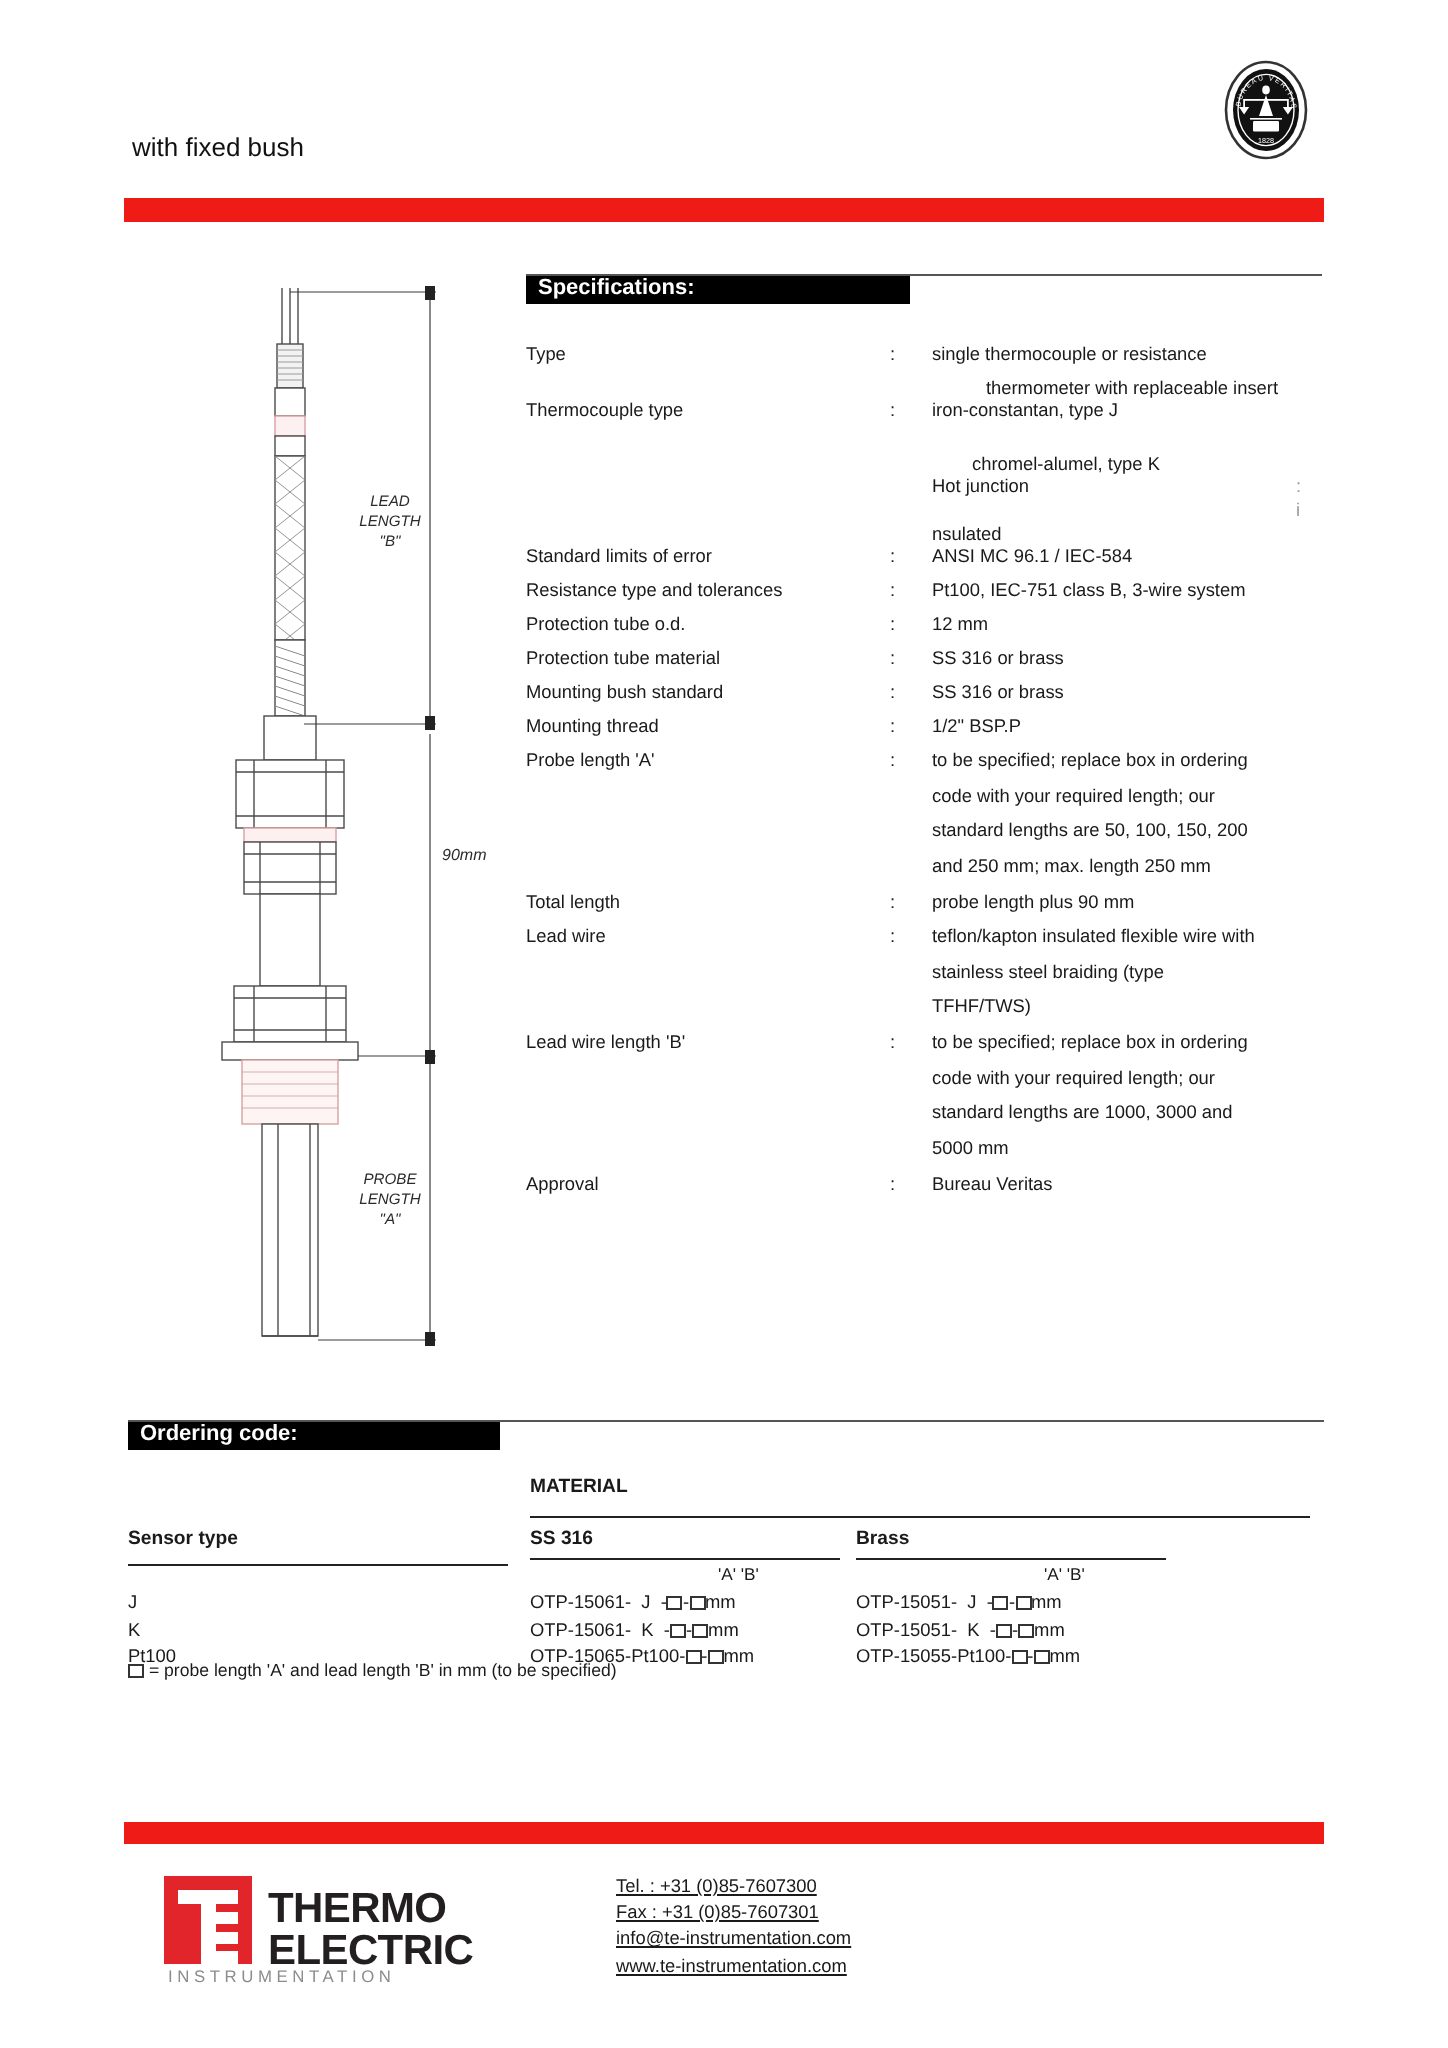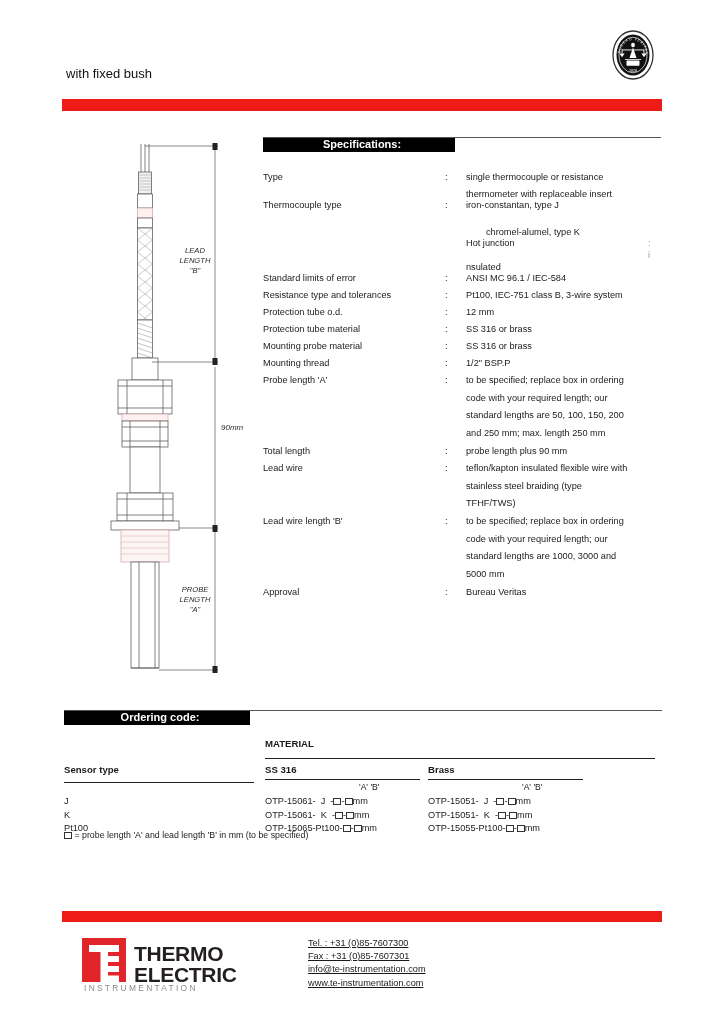--- a/index.html
+++ b/index.html
@@ -63,21 +63,20 @@
   .sec-head {
     position: absolute;
     height: 15px;
     background: #000000;
     color: #ffffff;
     font-size: 11px;
     font-weight: bold;
     line-height: 15px;
     padding-left: 6px;
     box-sizing: border-box;
-    text-align: center;
   }
   .sec-rule {
     position: absolute;
     height: 1px;
     background: #555;
   }
 
   
   .spec-table {
     position: absolute;
@@ -435,21 +434,21 @@
 
   <div class="sec-head" style="left:263px; top:137px; width:192px;">Specifications:</div>
   <div class="sec-rule" style="left:263px; top:137px; width:398px;"></div>
 
   <div class="spec-table">
 
     <div class="spec-row" style="height:28px;">
       <span class="spec-label">Type</span>
       <span class="spec-colon">:</span>
       <span class="spec-value">single thermocouple or resistance</span>
-      <span class="spec-value" style="top:17px;">thermometer with replaceable insert</span>
+      <span class="spec-value" style="top:17px;text-align:center;">thermometer with replaceable insert</span>
     </div>
 
     <div class="spec-row" style="height:38px;">
       <span class="spec-label">Thermocouple type</span>
       <span class="spec-colon">:</span>
       <span class="spec-value">iron-constantan, type J</span>
       <span class="spec-value" style="top:27px;margin-left:20px;">chromel-alumel, type K</span>
     </div>
 
     <div class="spec-row" style="height:35px;">
@@ -477,21 +476,21 @@
       <span class="spec-value">12 mm</span>
     </div>
 
     <div class="spec-row" style="height:17px;">
       <span class="spec-label">Protection tube material</span>
       <span class="spec-colon">:</span>
       <span class="spec-value">SS 316 or brass</span>
     </div>
 
     <div class="spec-row" style="height:17px;">
-      <span class="spec-label">Mounting probe material</span>
+      <span class="spec-label">Mounting bush standard</span>
       <span class="spec-colon">:</span>
       <span class="spec-value">SS 316 or brass</span>
     </div>
 
     <div class="spec-row" style="height:17px;">
       <span class="spec-label">Mounting thread</span>
       <span class="spec-colon">:</span>
       <span class="spec-value">1/2" BSP.P</span>
     </div>
 

